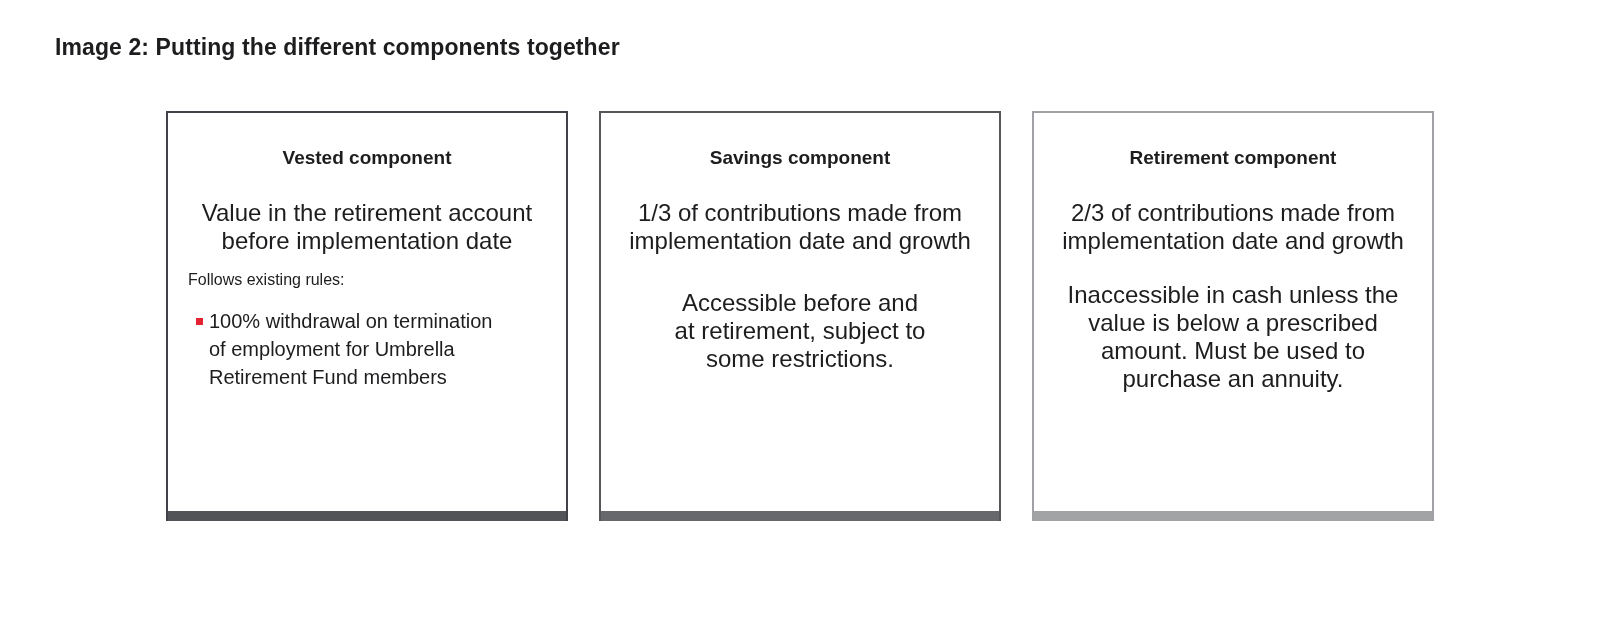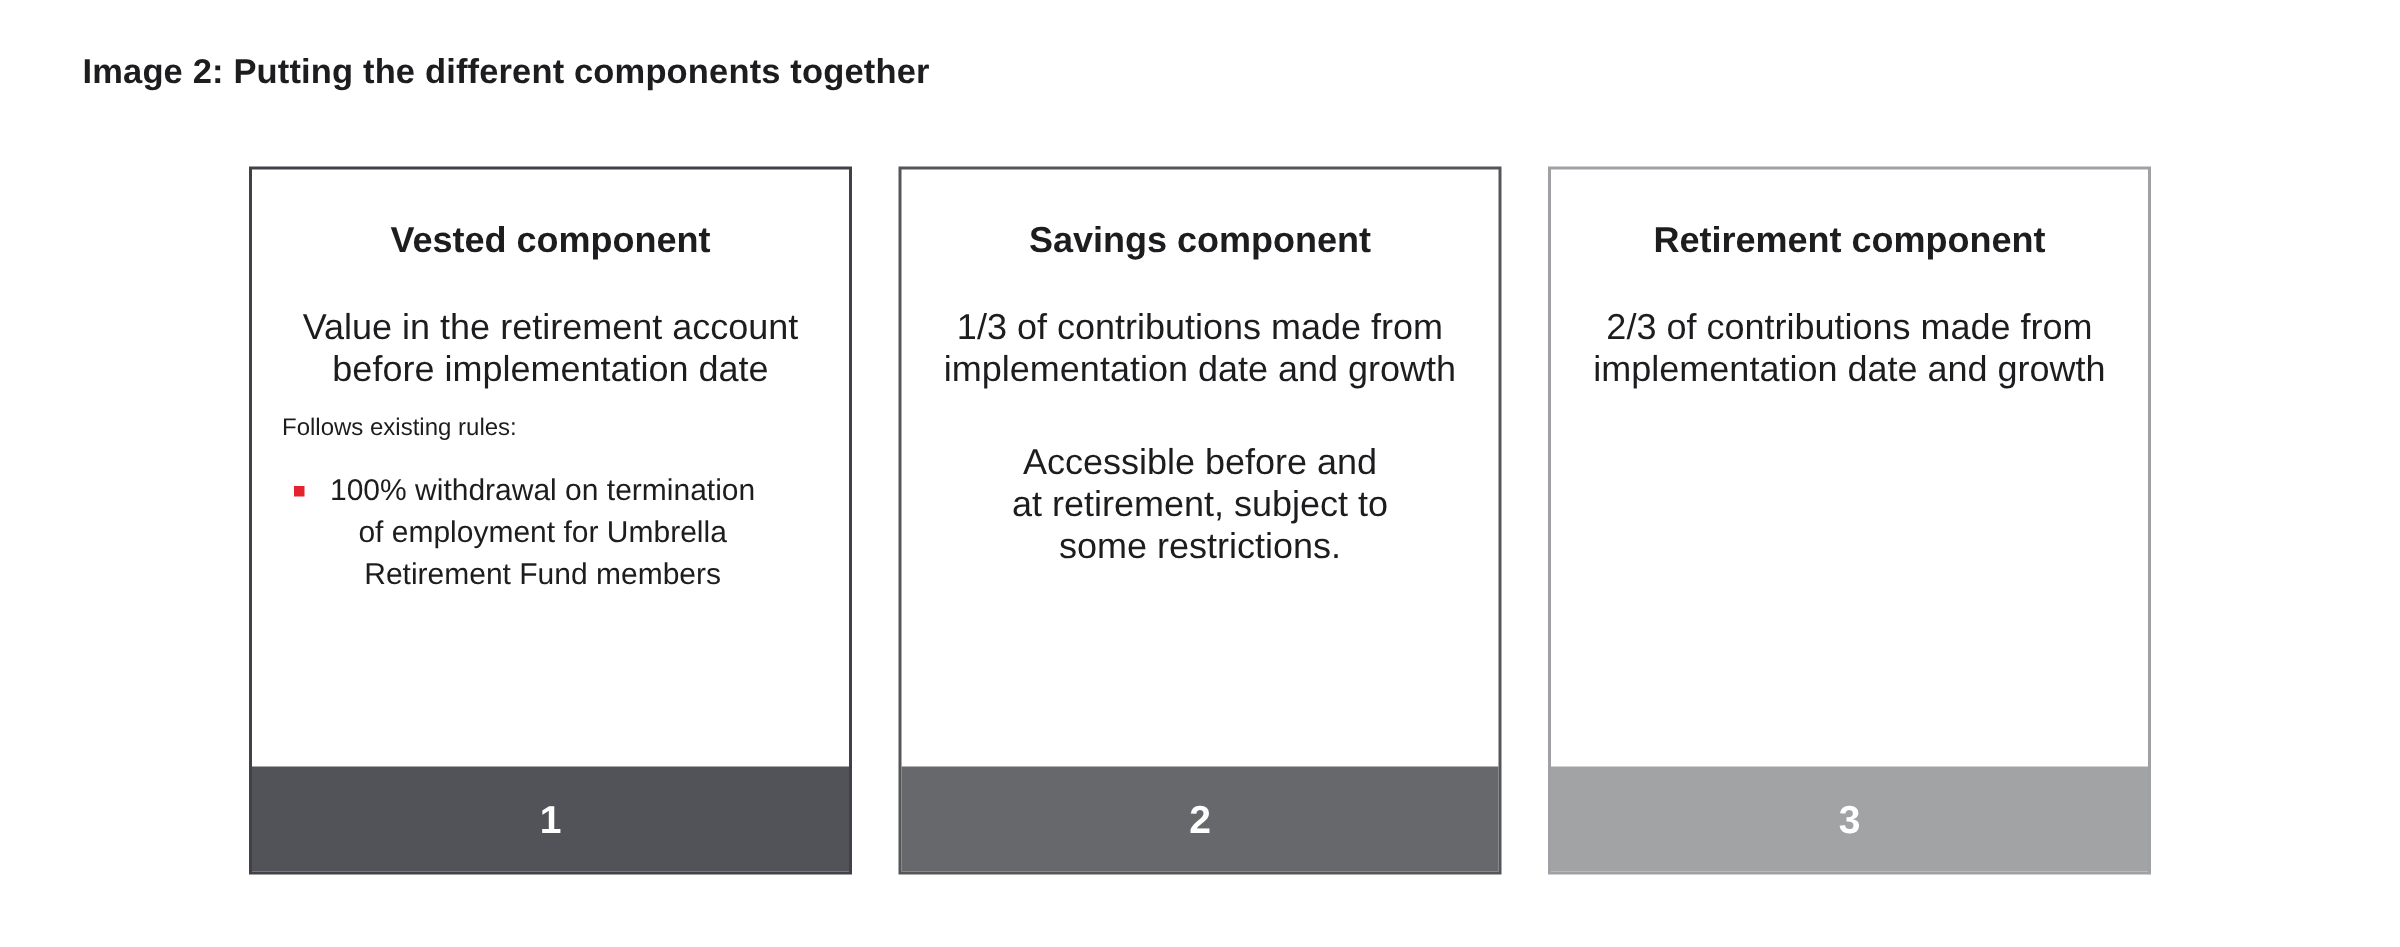--- a/index.html
+++ b/index.html
@@ -7,21 +7,21 @@
     padding: 0;
     background: #ffffff;
     width: 1600px;
     height: 631px;
     font-family: "Liberation Sans", sans-serif;
     color: #1d1d1f;
   }
   .page {
     position: relative;
     width: 1600px;
-    height: 631px;
+    height: 521px;
     overflow: hidden;
   }
   .page-title {
     margin: 34px 0 0 55px;
     font-size: 23px;
     font-weight: 700;
     letter-spacing: 0.1px;
     color: #1d1d1f;
   }
   .cards {
@@ -39,21 +39,21 @@
     flex-direction: column;
   }
   .card-body {
     flex: 1 1 auto;
     padding: 0 20px;
     overflow: hidden;
   }
   .card-title {
     margin: 34px 0 0 0;
     text-align: center;
-    font-size: 24px;
+    font-size: 19px;
     font-weight: 700;
     color: #1d1d1f;
   }
   .para {
     margin: 0;
     font-size: 24px;
     line-height: 28px;
     white-space: pre-line;
     color: #1d1d1f;
   }
@@ -73,25 +73,25 @@
     margin: 0;
   }
   .bullet-marker {
     flex: 0 0 auto;
     width: 7px;
     height: 7px;
     margin: 11px 0 0 8px;
     background: #e32430;
   }
   .bullet-text {
-    margin-left: 17px;
+    margin-left: 6px;
     font-size: 20px;
     line-height: 28px;
     white-space: pre-line;
-    text-align: center;
+    text-align: left;
   }
   .card-footer {
     flex: 0 0 auto;
     height: 70px;
     display: flex;
     align-items: center;
     justify-content: center;
     background: #4d4f54;
   }
   .card-number {
@@ -139,20 +139,24 @@
       <div class="card-footer" style="background: rgb(103, 104, 108);">
         <span class="card-number">2</span>
       </div>
     </div>
 
     <div class="card card-3" style="border-color: rgb(159, 161, 164);">
       <div class="card-body">
         <h3 class="card-title">Retirement component</h3>
         <p class="para center intro">2/3 of contributions made from
 implementation date and growth</p>
+        <p class="para center body2">Inaccessible in cash unless the
+value is below a prescribed
+amount. Must be used to
+purchase an annuity.</p>
       </div>
       <div class="card-footer" style="background: rgb(161, 163, 165);">
         <span class="card-number">3</span>
       </div>
     </div>
 
   </div>
 </div>
 
 </body></html>

